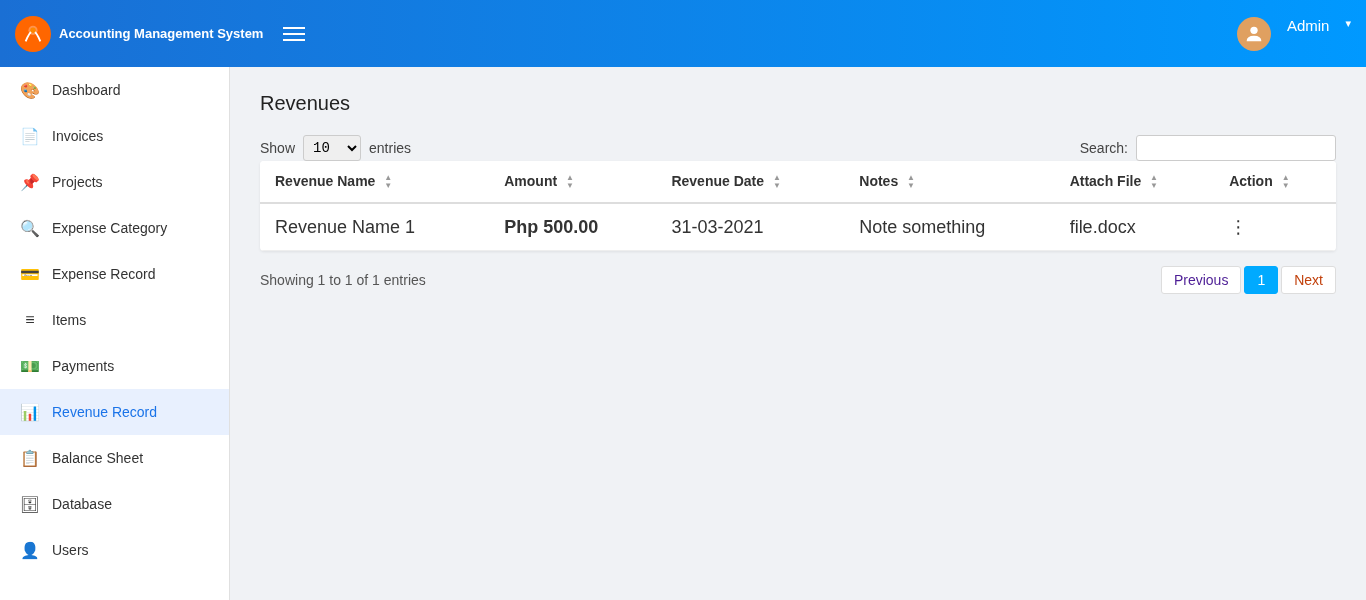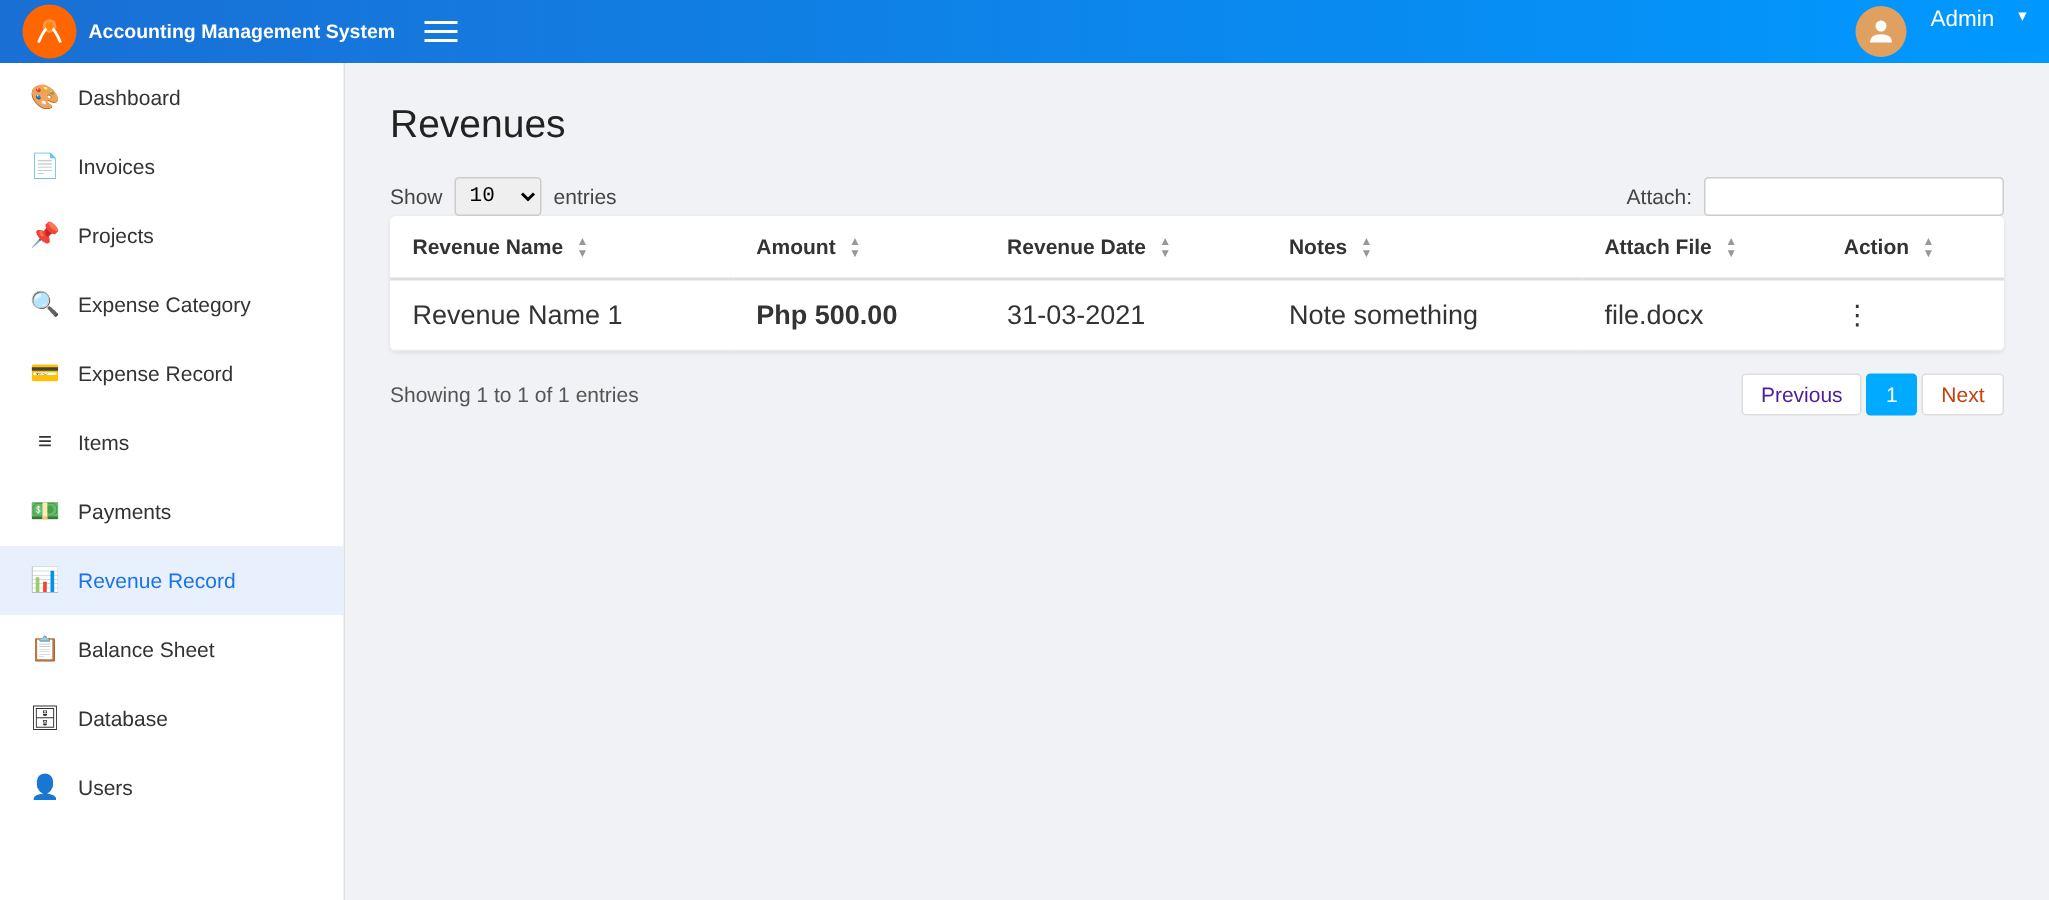--- a/index.html
+++ b/index.html
@@ -1,21 +1,21 @@
 <!DOCTYPE html>
 <html><head>
   <meta charset="utf-8">
   <style>
     * { margin: 0; padding: 0; box-sizing: border-box; }
     body { font-family: Arial, sans-serif; display: flex; flex-direction: column; height: 600px; overflow: hidden; background: #f0f2f5; }
 
     
     .header {
       background: linear-gradient(to right, #1a6fd4, #0099ff);
-      height: 42px;
+      height: 67px;
       display: flex;
       align-items: center;
       justify-content: space-between;
       padding: 0 15px;
       flex-shrink: 0;
       z-index: 10;
     }
     .header-left {
       display: flex;
       align-items: center;
@@ -125,21 +125,21 @@
 
     
     .main-content {
       flex: 1;
       padding: 25px 30px;
       overflow-y: auto;
       background: #f0f2f5;
     }
 
     .page-title {
-      font-size: 26px;
+      font-size: 20px;
       font-weight: normal;
       color: #222;
       margin-bottom: 20px;
     }
 
     
     .table-controls {
       display: flex;
       justify-content: space-between;
       align-items: flex-start;
@@ -346,21 +346,21 @@
         <span>Show</span>
         <select class="entries-select">
           <option>10</option>
           <option>25</option>
           <option>50</option>
           <option>100</option>
         </select>
         <span>entries</span>
       </div>
       <div class="search-area">
-        <span>Attach:</span>
+        <span>Search:</span>
         <input class="search-input" type="text" style="">
       </div>
     </div>
 
     <table class="data-table">
       <thead>
         <tr>
 
         <th>Revenue Name <span class="sort-icon">▲<br>▼</span></th>
             <th>Amount <span class="sort-icon">▲<br>▼</span></th>

